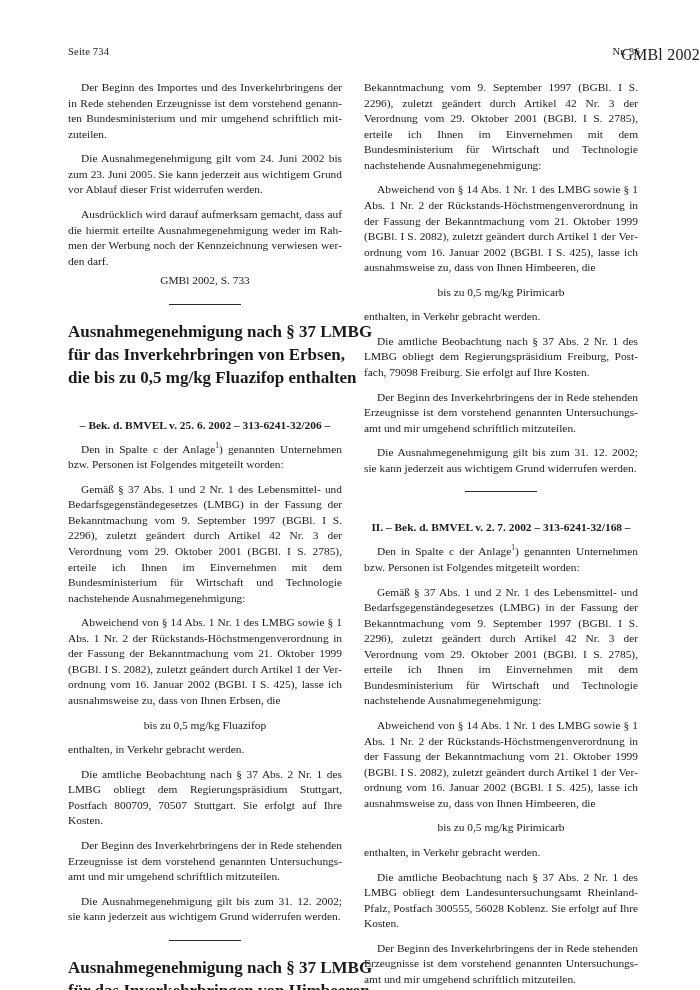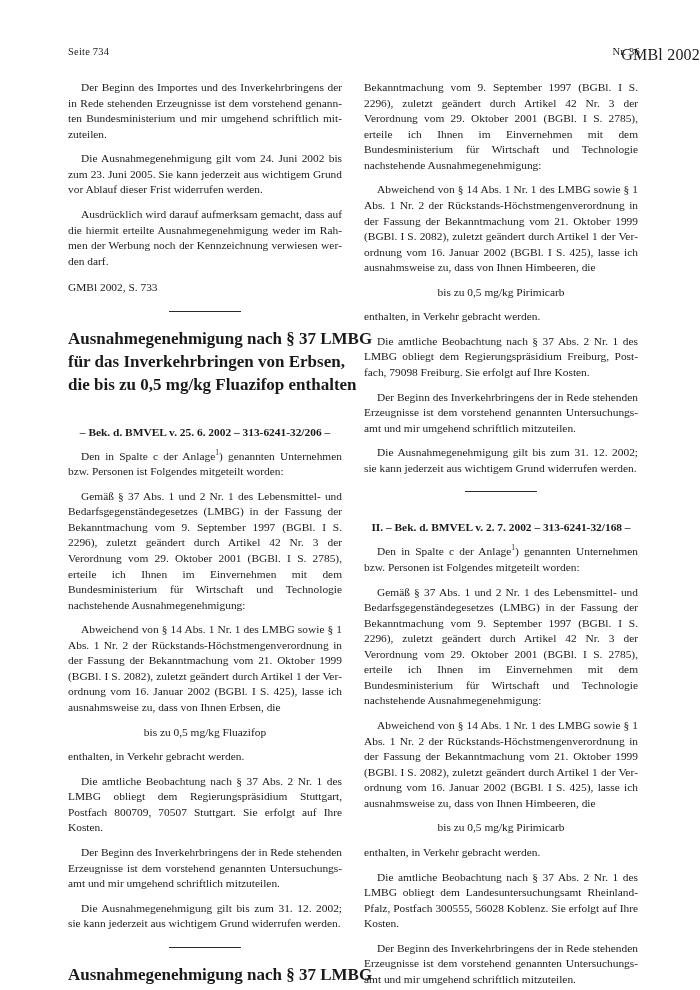--- a/index.html
+++ b/index.html
@@ -64,23 +64,23 @@
   }
   p.noindent {
     text-indent: 0;
   }
   p.center {
     text-align: center;
     text-indent: 0;
     margin: 9px 0 9px 0;
   }
   p.right {
-    text-align: left;
+    text-align: center;
     text-indent: 0;
-    margin-top: 11px;
+    margin-top: 4px;
   }
   .gap {
     height: 9px;
   }
   .rule {
     width: 72px;
     height: 1px;
     background: #2b2b2b;
     margin: 15px auto 16px auto;
   }

